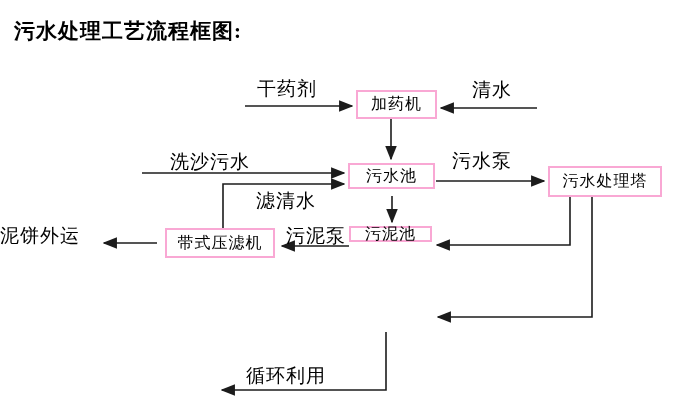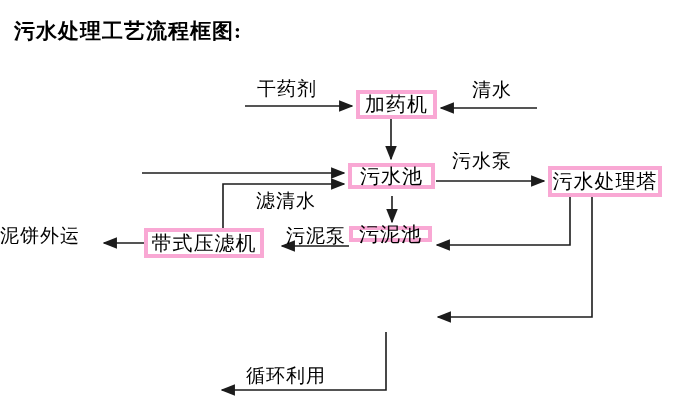--- a/index.html
+++ b/index.html
@@ -7,23 +7,23 @@
     position:relative;width:700px;height:420px;background:#ffffff;
     font-family:"Liberation Serif","DejaVu Serif",serif;color:#000;overflow:hidden;
   }
   .title{
     position:absolute;left:14px;top:17px;font-size:21px;font-weight:bold;
     letter-spacing:1px;white-space:nowrap;
   }
   .connectors{position:absolute;left:0;top:0;z-index:1;}
   .node{
     position:absolute;z-index:2;box-sizing:border-box;
-    border:4px solid #f9a8d4;background:#ffffff;
+    border:2px solid #f9a8d4;background:#ffffff;
     display:flex;align-items:center;justify-content:center;
-    font-size:20px;letter-spacing:1px;white-space:nowrap;
+    font-size:16px;letter-spacing:1px;white-space:nowrap;
   }
   .lbl{
     position:absolute;z-index:2;font-size:19px;letter-spacing:1px;
     white-space:nowrap;line-height:1;
   }
 </style>
 </head>
 <body>
 
 <div class="canvas">
@@ -49,23 +49,24 @@
       <line x1="157" y1="243" x2="104" y2="243" marker-end="url(#ah)"></line>
       <polyline points="592,197 592,317 438,317" marker-end="url(#ah)"></polyline>
       <polyline points="386,332 386,390 222,390" marker-end="url(#ah)"></polyline>
     </g>
   </svg>
 
   <div class="node" style="left:356px;top:90px;width:81px;height:29px">加药机</div>
   <div class="node" style="left:348px;top:163px;width:87px;height:26px">污水池</div>
   <div class="node" style="left:548px;top:166px;width:114px;height:31px">污水处理塔</div>
   <div class="node" style="left:349px;top:226px;width:83px;height:16px">污泥池</div>
-  <div class="node" style="left:144px;top:228px;width:120px;height:30px">带式压滤机</div>
+  <div class="node" style="left:165px;top:228px;width:110px;height:30px">带式压滤机</div>
 
   <div class="lbl" style="left:257px;top:79px">干药剂</div>
   <div class="lbl" style="left:472px;top:80px">清水</div>
+  <div class="lbl" style="left:170px;top:152px">洗沙污水</div>
   <div class="lbl" style="left:256px;top:191px">滤清水</div>
   <div class="lbl" style="left:452px;top:151px">污水泵</div>
   <div class="lbl" style="left:286px;top:226px">污泥泵</div>
   <div class="lbl" style="left:0;top:226px">泥饼外运</div>
   <div class="lbl" style="left:246px;top:366px">循环利用</div>
 
 </div>
 
 </body></html>

